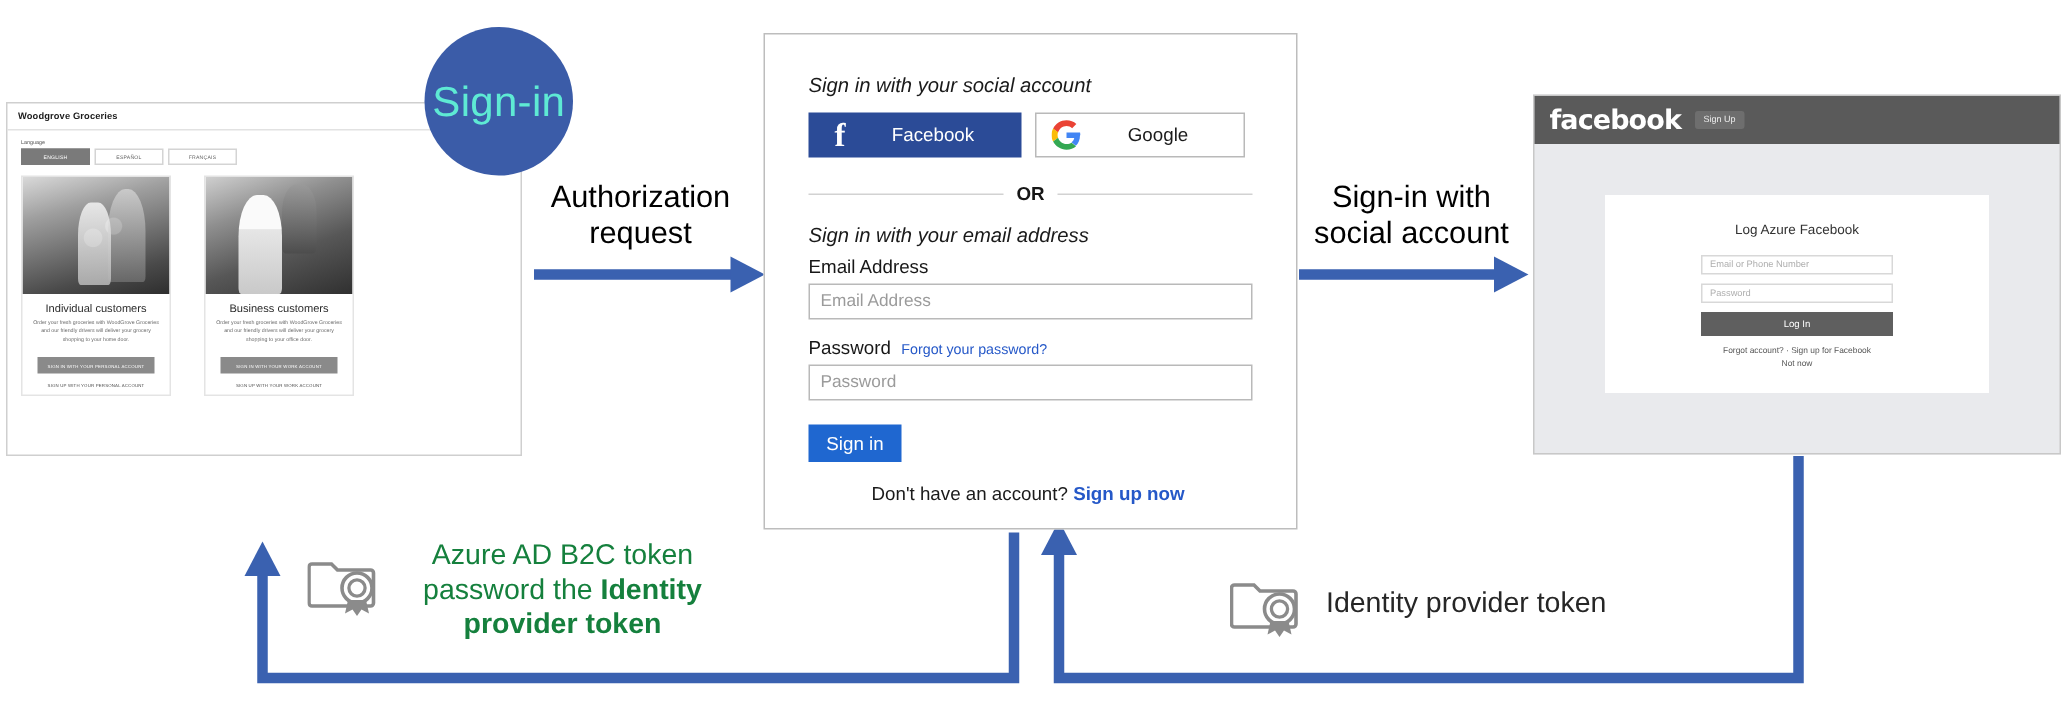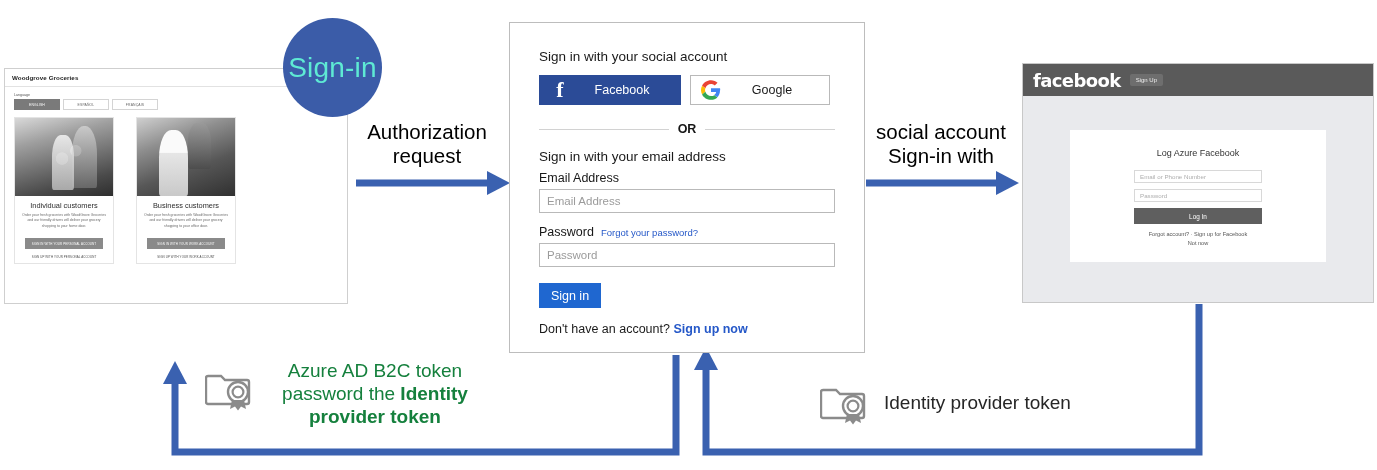--- a/index.html
+++ b/index.html
@@ -89,21 +89,21 @@
   #signin-badge span{
     color:#5eead4;font-size:28px;letter-spacing:.2px;
   }
 
   
   #center-panel{
     left:509px;top:22px;width:356px;height:331px;
     background:#ffffff;border:1px solid #bdbdbd;box-sizing:border-box;
     padding:26px 29px 0 29px;
   }
-  .cp-h{font-size:13.5px;color:#1a1a1a;margin:0 0 11px 0;}
+  .cp-h{font-size:13.5px;color:#1a1a1a;margin:0 0 11px 0;font-style:italic;}
   #social-row{display:flex;gap:9px;margin-bottom:2px;}
   #fb-btn{
     width:142px;height:30px;background:#2b4b97;display:flex;align-items:center;
     box-sizing:border-box;padding-left:10px;gap:0;
   }
   #fb-glyph{width:22px;text-align:center;color:#fff;font-size:22px;font-weight:bold;
     font-family:"Liberation Serif",serif;line-height:1;}
   #fb-label{flex:1;text-align:center;color:#fff;font-size:12.5px;padding-right:8px;}
   #google-btn{
     width:140px;height:30px;background:#fff;border:1px solid #b9b9b9;
@@ -122,21 +122,21 @@
   #forgot-link{font-size:9.5px;color:#2558c8;}
   .text-input{
     width:100%;height:24px;border:1px solid #b9b9b9;box-sizing:border-box;
     background:#fff;font-size:11.5px;color:#9b9b9b;padding:0 7px;
     display:flex;align-items:center;font-family:"Liberation Sans",sans-serif;
   }
   #signin-btn{
     margin-top:16px;width:62px;height:25px;background:#1f67d0;color:#fff;
     display:flex;align-items:center;justify-content:center;font-size:12.5px;
   }
-  #noacct-row{margin-top:14px;font-size:12.5px;color:#1a1a1a;}
+  #noacct-row{margin-top:14px;font-size:12.5px;color:#1a1a1a;margin-left:42px;}
   #signup-link{color:#2558c8;font-weight:bold;}
 
   
   #fb-panel{
     left:1022px;top:63px;width:352px;height:240px;
     background:#e9eaed;border:1px solid #c8c8c8;box-sizing:border-box;
   }
   #fb-topbar{
     height:32px;background:#5a5a5a;display:flex;align-items:center;
     padding-left:10px;gap:9px;
@@ -254,22 +254,22 @@
 
   <div class="abs" id="signin-badge">
     <span>Sign-in</span>
   </div>
 
   <div class="flow-label" id="label-auth">
     <div>Authorization</div>
     <div>request</div>
   </div>
   <div class="flow-label" id="label-social">
+    <div>Sign-in with</div>
     <div>social account</div>
-    <div>Sign-in with</div>
   </div>
 
   <div class="abs" id="center-panel">
     <div class="cp-h">Sign in with your social account</div>
 
     <div id="social-row">
       <div id="fb-btn">
         <span id="fb-glyph">f</span>
         <span id="fb-label">Facebook</span>
       </div>

